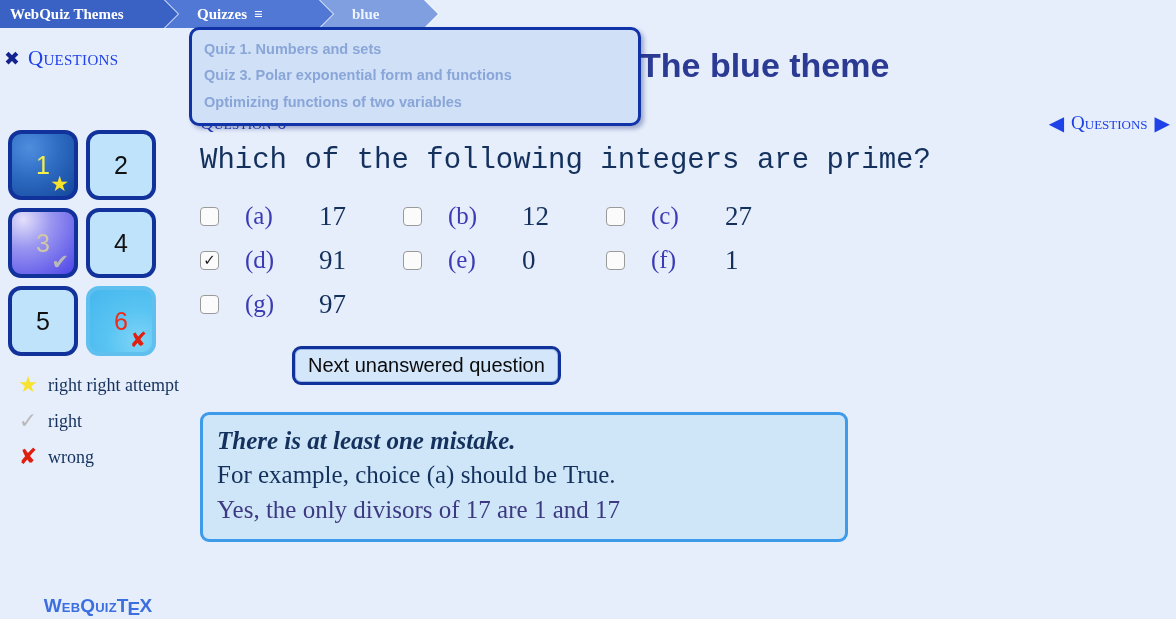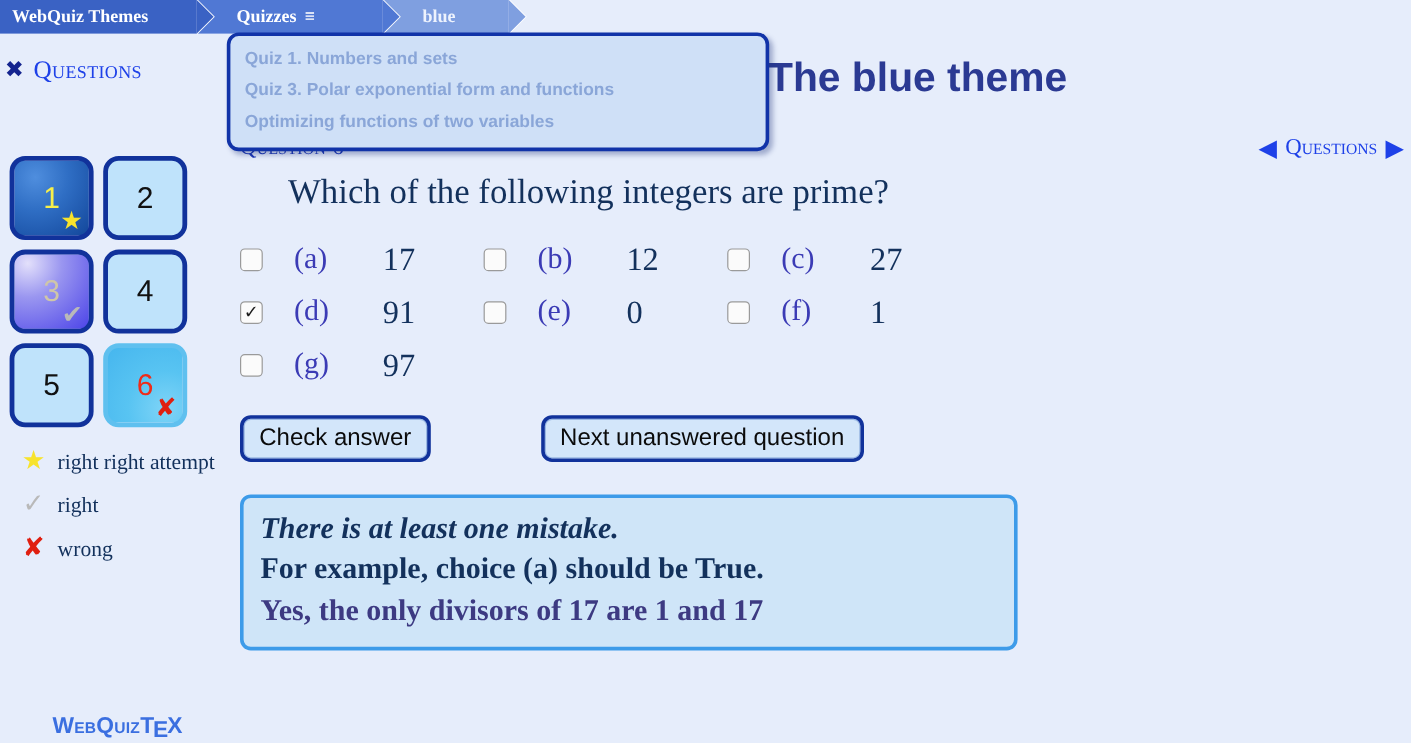--- a/index.html
+++ b/index.html
@@ -274,24 +274,23 @@
   #question-label {
     color: #1b36b5;
     font-family: "Liberation Serif", serif;
     font-size: 19px;
     font-variant: small-caps;
     letter-spacing: 0.3px;
   }
   #question-text {
     margin-top: 11px;
     color: #13315c;
-    font-family: Liberation Serif, serif;
+    font-family: Liberation Mono, monospace;
     font-size: 29px;
     line-height: 1.1;
-    margin-left: 40px;
   }
 
   #answers {
     margin-top: 24px;
     width: 720px;
   }
   .answer-row {
     display: flex;
     margin-bottom: 13px;
   }
@@ -359,21 +358,20 @@
     border: 3px solid #3d9be9;
     border-radius: 9px;
     padding: 9px 14px 12px 14px;
     box-sizing: border-box;
   }
   .fb-line {
     font-family: "Liberation Serif", serif;
     font-size: 25px;
     line-height: 1.38;
     color: #13315c;
-    font-weight: bold;
   }
   .fb-line-1 { font-style: italic; font-weight: bold; }
   .fb-line-3 { color: #3d3a82; }
 </style>
 </head>
 <body>
 
 <div id="breadcrumb-bar">
   <div class="crumb crumb-1">
     <span>WebQuiz Themes</span>
@@ -508,21 +506,20 @@
       <div class="answer-cell">
         <span class="cbox"></span>
         <span class="opt-label">(g)</span>
         <span class="opt-value">97</span>
       </div>
     </div>
 
   </div>
 
   <div id="action-buttons">
-    <button class="wq-button" id="check-answer-button">Check answer</button>
     <button class="wq-button" id="next-unanswered-button">Next unanswered question</button>
   </div>
 
   <div id="feedback-box">
     <div class="fb-line fb-line-1">There is at least one mistake.</div>
     <div class="fb-line fb-line-2">For example, choice (a) should be True.</div>
     <div class="fb-line fb-line-3">Yes, the only divisors of 17 are 1 and 17</div>
   </div>
 
 </div>

